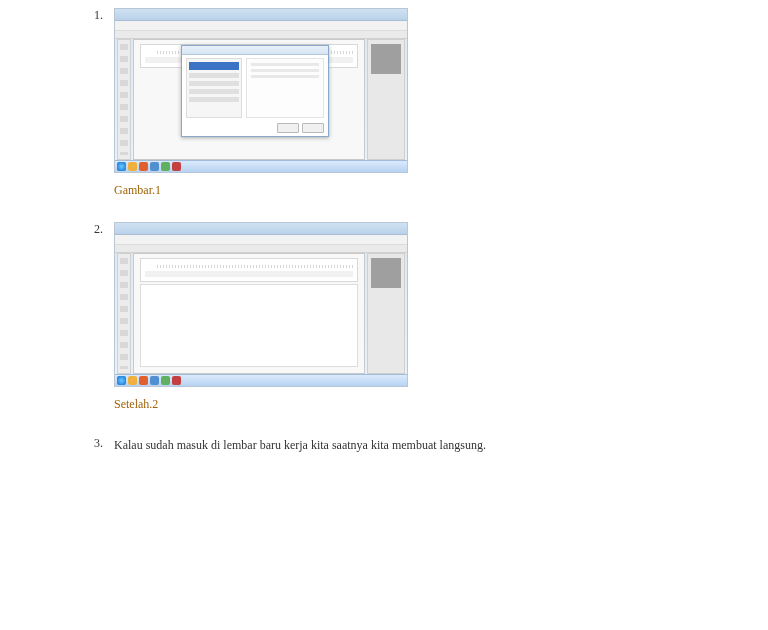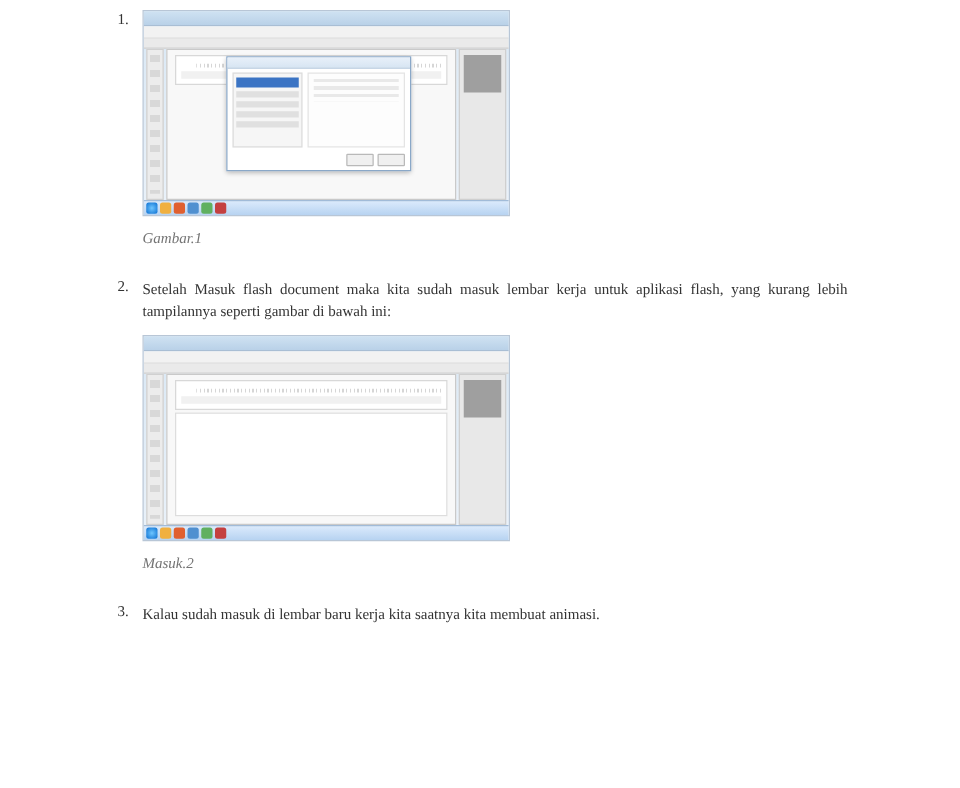--- a/index.html
+++ b/index.html
@@ -199,24 +199,23 @@
       background: repeating-linear-gradient(to right, #d6d6d6 0 1px, #fff 1px 3px);
     }
     .timeline::after {
       content: "";
       position: absolute;
       top: 12px; left: 4px; right: 4px; height: 6px;
       background: #f1f1f1;
     }
     .caption {
       font-size: 12px;
-      color: #737373;
+      color: #a16207;
       margin-top: 6px;
       margin-bottom: 18px;
-      font-style: italic;
     }
   </style>
 </head>
 <body>
 
 <div class="item">
   <div class="item-num">1.</div>
   <div class="item-body">
 
     <div class="screenshot">
@@ -255,21 +254,20 @@
       </div>
     </div>
 
     <div class="caption">Gambar.1</div>
   </div>
 </div>
 
 <div class="item">
   <div class="item-num">2.</div>
   <div class="item-body">
-    <div class="para">Setelah Masuk flash document maka kita sudah masuk lembar kerja untuk aplikasi flash, yang kurang lebih tampilannya seperti gambar di bawah ini:</div>
 
     <div class="screenshot">
       <div class="titlebar"></div>
       <div class="menubar"></div>
       <div class="toolbar"></div>
       <div class="side-tools"></div>
       <div class="content-area">
         <div class="timeline"></div>
         <div class="canvas"></div>
       </div>
@@ -279,22 +277,22 @@
           <div class="ticon start"></div>
           <div class="ticon a"></div>
           <div class="ticon b"></div>
           <div class="ticon c"></div>
           <div class="ticon d"></div>
           <div class="ticon e"></div>
         </div>
       </div>
     </div>
 
-    <div class="caption">Masuk.2</div>
+    <div class="caption">Setelah.2</div>
   </div>
 </div>
 
 <div class="item">
   <div class="item-num">3.</div>
   <div class="item-body">
-    <div class="para">Kalau sudah masuk di lembar baru kerja kita saatnya kita membuat animasi.</div>
+    <div class="para">Kalau sudah masuk di lembar baru kerja kita saatnya kita membuat langsung.</div>
   </div>
 </div>
 
 </body></html>

